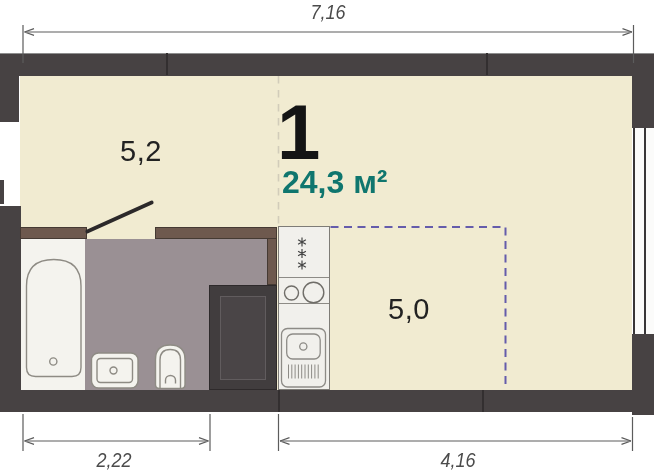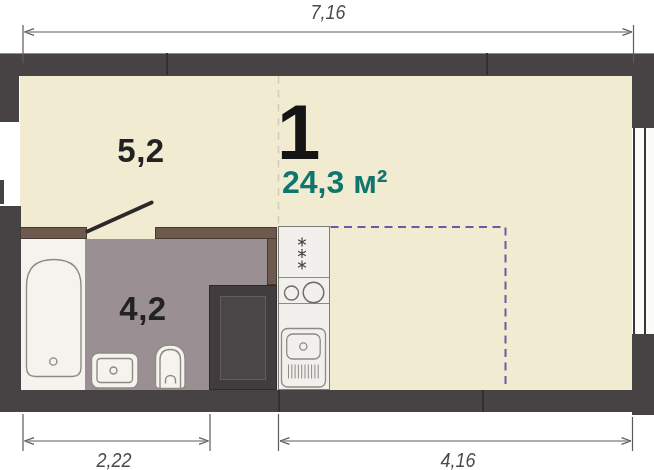--- a/index.html
+++ b/index.html
@@ -35,21 +35,21 @@
   .shaft{left:209px;top:285px;width:68px;height:105px;background:#413d3e;border:1px solid #2e2a2b;box-sizing:border-box;z-index:4;}
   .shaft-inner{position:absolute;left:10px;top:10px;right:10px;bottom:9px;background:#4a4547;border:1.2px solid #615c5e;}
   
   .counter{left:278px;top:226px;width:52px;height:164px;background:#f1f0ec;
     border:1.3px solid #7e7c77;box-sizing:border-box;z-index:4;}
   .counter .sec{position:absolute;left:0;width:100%;height:1.2px;background:#8d8b86;}
   
   #overlay{left:0;top:0;z-index:6;}
   
   .lbl{position:absolute;z-index:8;white-space:nowrap;color:#222222;}
-  .area-lbl{font-size:33px;font-weight:700;transform:translate(-50%,-50%);letter-spacing:0.5px;}
+  .area-lbl{font-size:29px;font-weight:400;transform:translate(-50%,-50%);letter-spacing:0.5px;}
   .unit-num{left:277px;top:93px;font-size:78px;font-weight:700;color:#141414;line-height:1;}
   .unit-area{left:282px;top:166px;font-size:32px;font-weight:700;color:#0f766e;line-height:1;}
   .dim-lbl{font-size:20px;font-style:italic;color:#4b4b4b;
     transform:translate(-50%,-50%) scaleX(.9);letter-spacing:0;}
 </style>
 </head>
 <body>
 
 <div id="plan">
 
@@ -142,19 +142,19 @@
     <g stroke="#5c5c5c" stroke-width="1.2" fill="none">
       <path d="M278.5 414 V451 M632.5 417 V451 M280 441 H631"></path>
       <path d="M280 441 L289.5 437.6 M280 441 L289.5 444.4 M631 441 L621.5 437.6 M631 441 L621.5 444.4"></path>
     </g>
   </svg>
 
   <div class="lbl unit-num">1</div>
   <div class="lbl unit-area">24,3 м²</div>
 
   <div class="lbl area-lbl" style="left:141px;top:151px;">5,2</div>
-  <div class="lbl area-lbl" style="left:143px;top:309px;">4,2</div>
+  <div class="lbl area-lbl" style="left:409px;top:309px;">5,0</div>
 
   <div class="lbl dim-lbl" style="left:328px;top:12px;">7,16</div>
   <div class="lbl dim-lbl" style="left:114px;top:460px;">2,22</div>
   <div class="lbl dim-lbl" style="left:458px;top:460px;">4,16</div>
 
 </div>
 
 </body></html>

